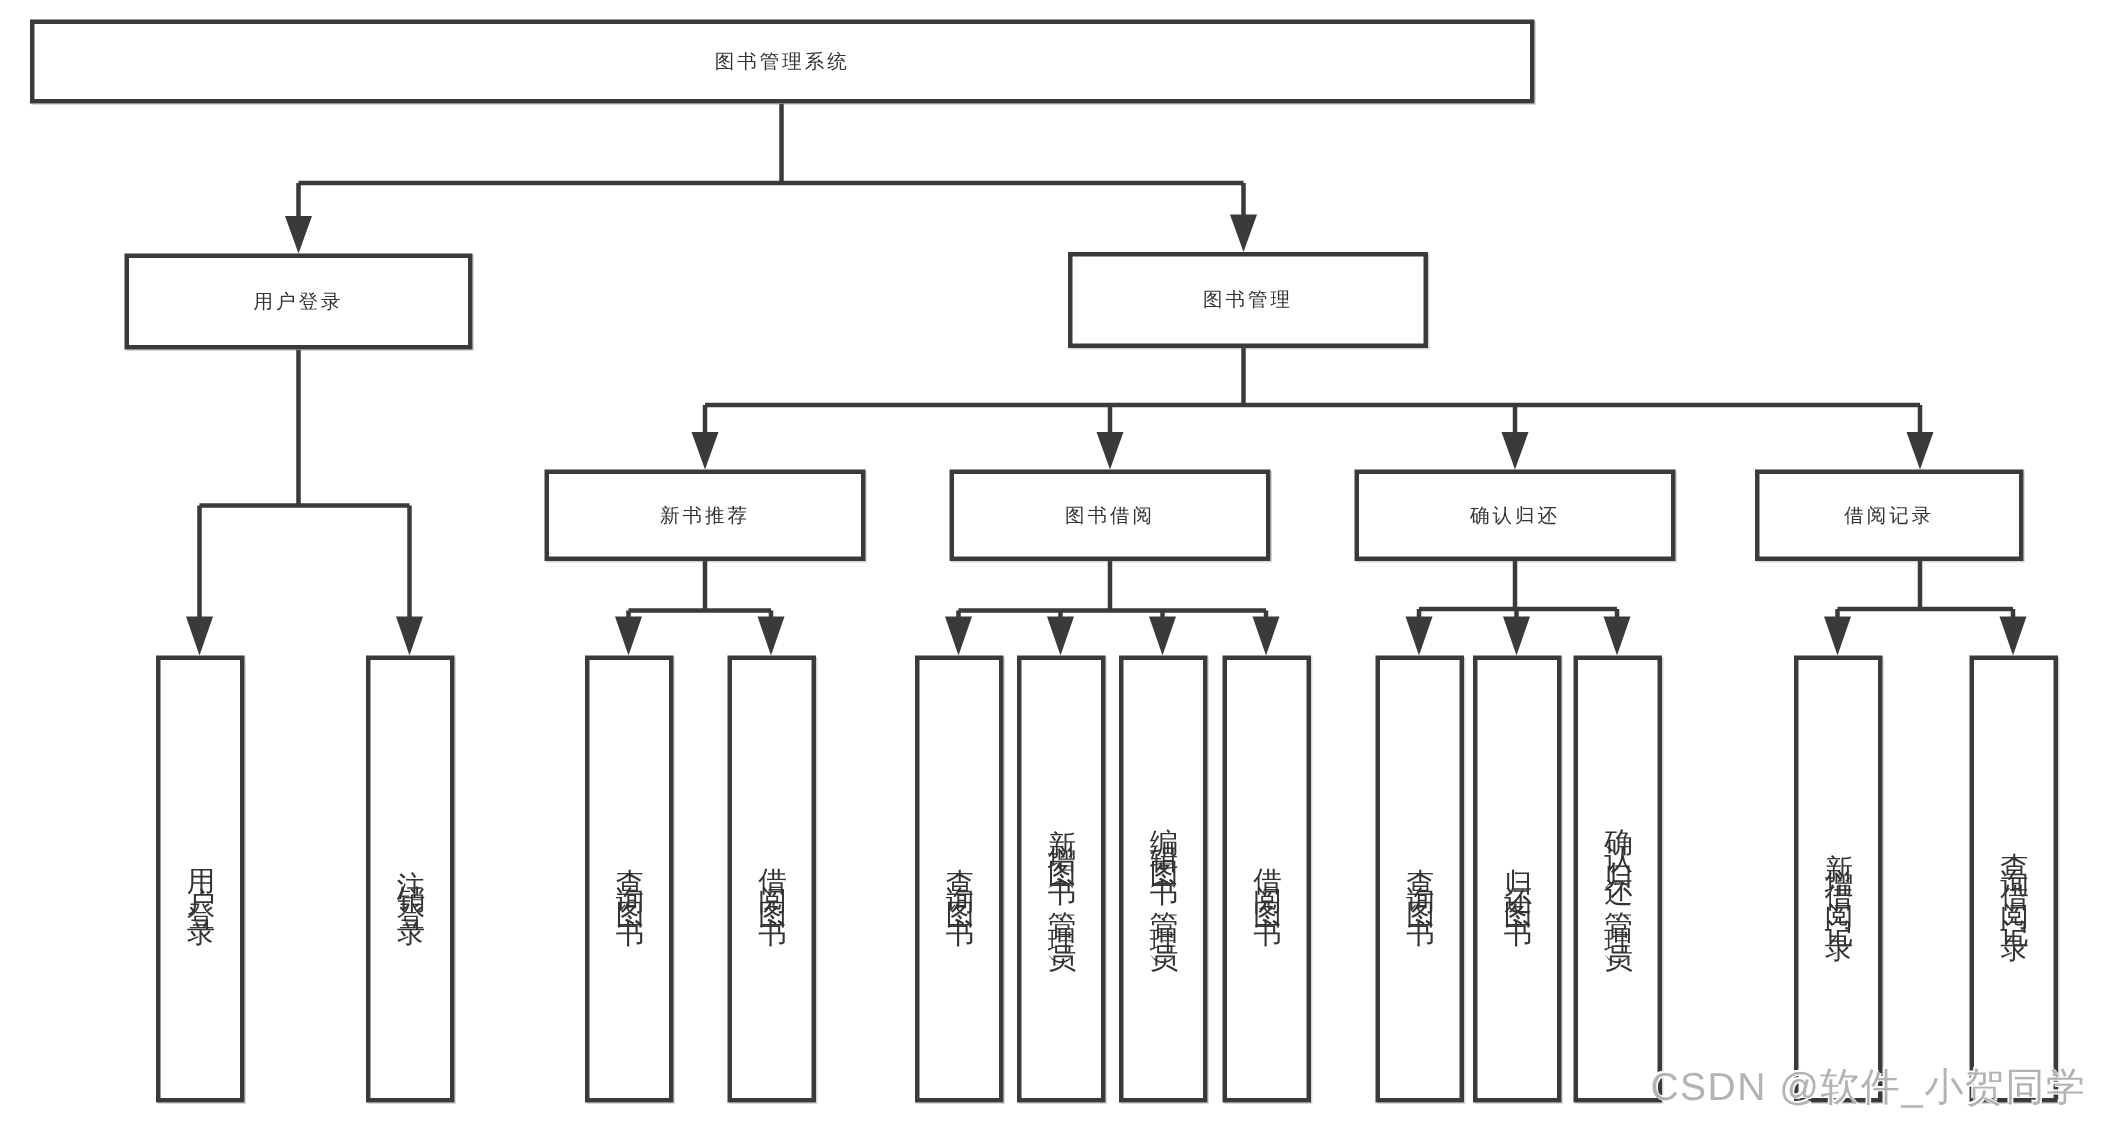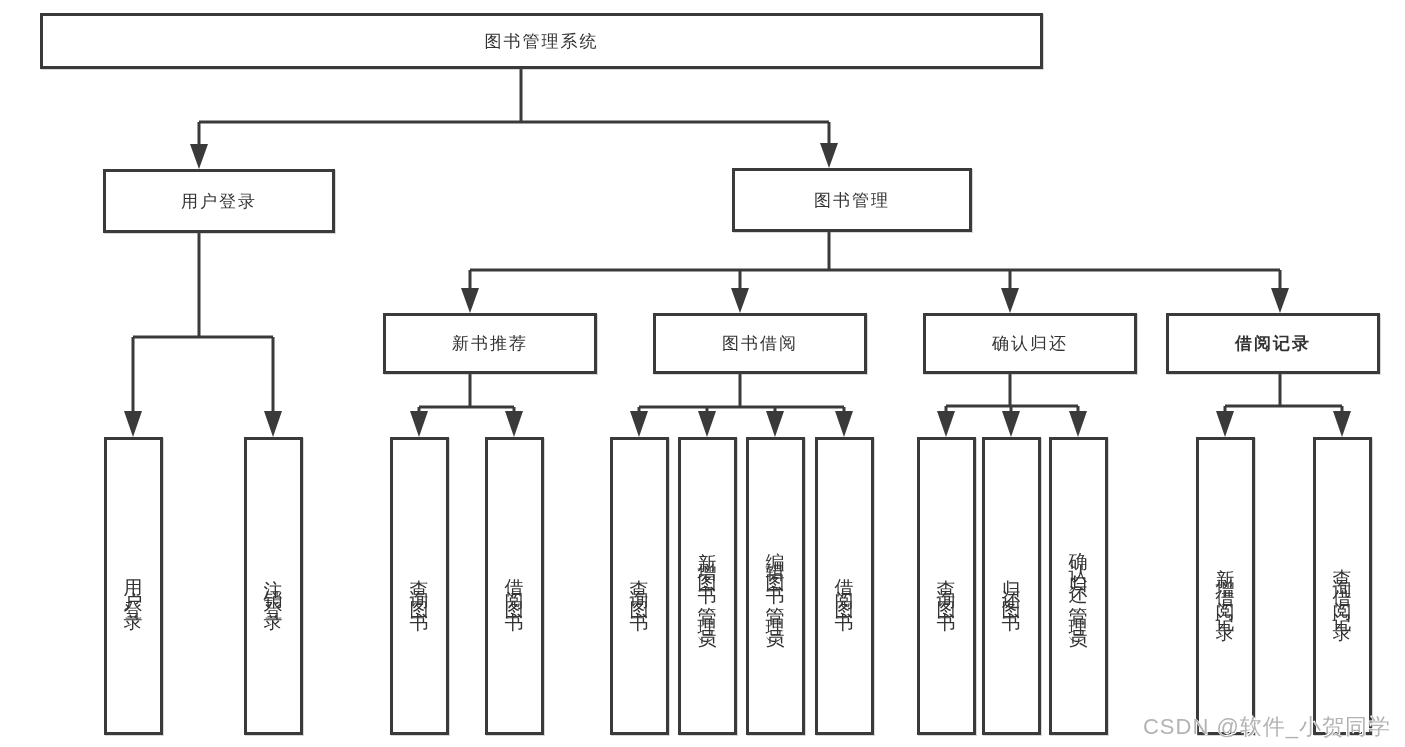--- a/index.html
+++ b/index.html
@@ -9,25 +9,24 @@
     background:#fff;
     font-family:"Liberation Sans","DejaVu Sans",sans-serif;
     overflow:hidden;
   }
   .box{
     position:absolute;
     box-sizing:border-box;
     border:3px solid #3a3a3a;
     background:#fff;
     display:flex;align-items:center;justify-content:center;
-    font-size:17px;color:#333;
+    font-size:13px;color:#333;
     letter-spacing:2px;
     box-shadow:1px 1px 0 rgba(100,100,100,.25);
     z-index:2;
-    margin-left:20px;
   }
   .leaf{
     position:absolute;
     box-sizing:border-box;
     width:59px;height:298px;top:437px;
     border:3px solid #3a3a3a;
     background:#fff;
     display:flex;align-items:center;justify-content:center;
     box-shadow:1px 1px 0 rgba(100,100,100,.25);
     z-index:2;
@@ -38,21 +37,21 @@
     font-size:19px;line-height:1;
     letter-spacing:11px;
     color:#333;
     white-space:nowrap;
   }
   svg.wires{position:absolute;left:0;top:0;z-index:1;}
   .wire{stroke:#3a3a3a;stroke-width:3;fill:none;}
   .arrow{fill:#3a3a3a;stroke:none;}
   .watermark{
     position:absolute;right:14px;bottom:5px;
-    font-size:22px;color:#b3b3b3;
+    font-size:26px;color:#b3b3b3;
     text-shadow:1px 1px 0 #fff,-1px -1px 0 #fff;
     letter-spacing:1px;
     z-index:3;
   }
 </style>
 </head>
 <body>
 
 <div class="canvas">
 
@@ -105,21 +104,21 @@
 
   <div class="box" style="left:363px;top:313px;width:214px;height:61px;font-family:Liberation Mono, monospace;">
     <span>新书推荐</span>
   </div>
   <div class="box" style="left:633px;top:313px;width:214px;height:61px;">
     <span>图书借阅</span>
   </div>
   <div class="box" style="left:903px;top:313px;width:214px;height:61px;">
     <span>确认归还</span>
   </div>
-  <div class="box" style="left:1146px;top:313px;width:214px;height:61px;font-weight:bold;">
+  <div class="box" style="left:1170px;top:313px;width:179px;height:61px;">
     <span>借阅记录</span>
   </div>
 
   <div class="leaf" style="left:104px;">
     <span class="vtext">用户登录</span>
   </div>
   <div class="leaf" style="left:244px;">
     <span class="vtext">注销登录</span>
   </div>
 

